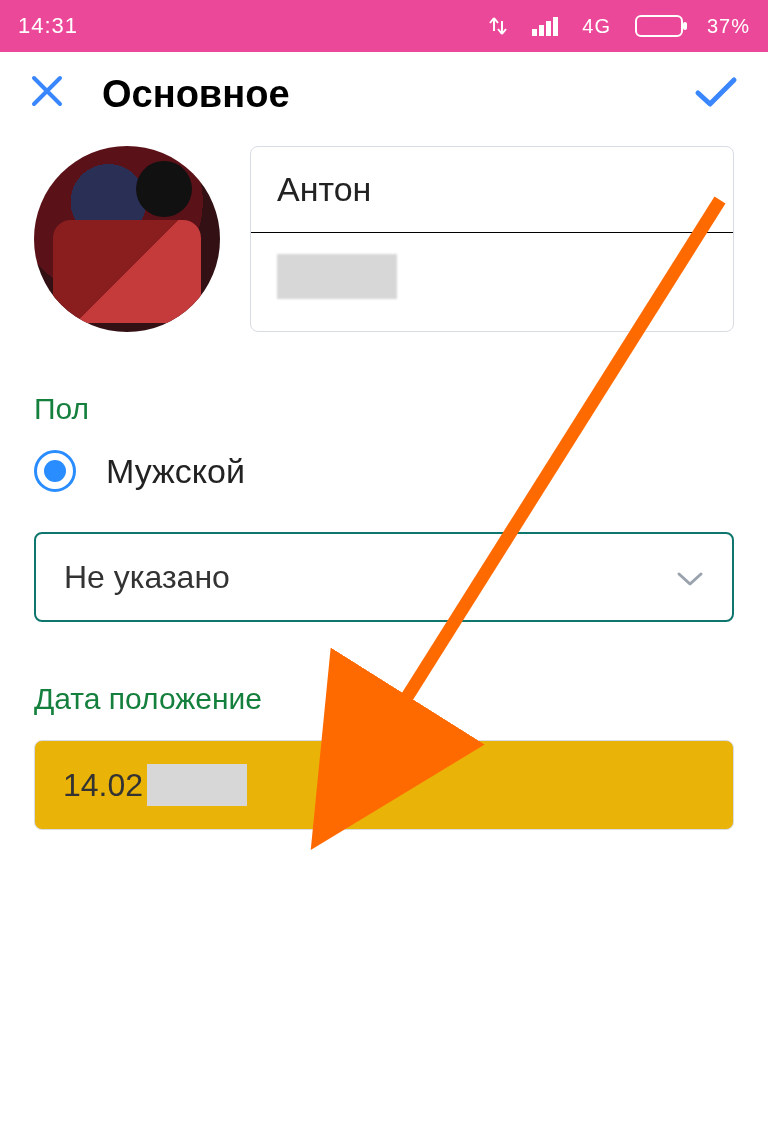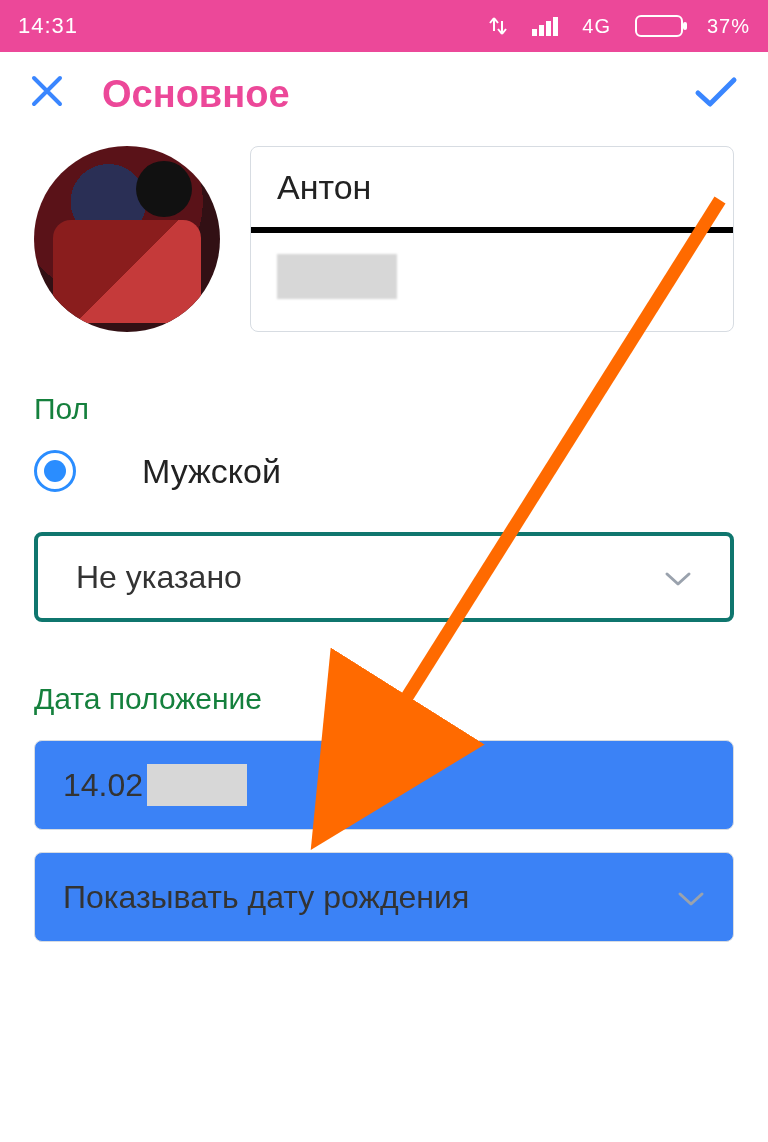--- a/index.html
+++ b/index.html
@@ -1,41 +1,41 @@
 <!DOCTYPE html>
 <html><head>
 <meta charset="utf-8">
 <style>
   * { box-sizing: border-box; margin: 0; padding: 0; }
   html, body { width: 768px; height: 1142px; font-family: -apple-system, Helvetica, Arial, sans-serif; background:#fff; overflow:hidden; }
   .statusbar { height:52px; background:#ec4899; color:#fff; display:flex; align-items:center; justify-content:space-between; padding:0 18px; font-size:22px; letter-spacing:1px; }
   .status-right { display:flex; align-items:center; gap:24px; font-size:20px; }
   .topbar { height:84px; display:flex; align-items:center; padding:0 30px; }
   .close-x { color:#3a86ff; font-size:40px; font-weight:300; }
-  .title { font-size:38px; font-weight:700; margin-left:38px; color:#ec4899; }
+  .title { font-size:38px; font-weight:700; margin-left:38px; color:#000000; }
   .check { margin-left:auto; color:#3a86ff; }
   .content { padding:0 34px; position:relative; }
   .profile-row { display:flex; gap:30px; padding-top:10px; }
   .avatar { width:186px; height:186px; border-radius:50%; background:radial-gradient(circle at 40% 30%, #2a2f55 0 22%, #5a1218 22% 55%, #321014 55% 100%); position:relative; overflow:hidden; flex-shrink:0; }
   .avatar::before{content:"";position:absolute;left:55%;top:8%;width:30%;height:30%;background:#111;border-radius:50%;}
   .avatar::after{content:"";position:absolute;left:10%;bottom:5%;width:80%;height:55%;background:linear-gradient(135deg,#8a1d1d 0 50%, #c53a3a 50% 100%);border-radius:18px;}
   .cam-badge { position:absolute; left:50%; top:55%; transform:translate(-50%,-30%); }
   .name-box { flex:1; border:1px solid #d7dce2; border-radius:8px; display:flex; flex-direction:column; overflow:hidden; }
-  .name-field { height:86px; border-bottom:6px solid #000000; display:flex; align-items:center; padding:0 26px; font-size:34px; color:#222; }
+  .name-field { height:86px; border-bottom:1px solid #000000; display:flex; align-items:center; padding:0 26px; font-size:34px; color:#222; }
   .name-field:last-child{border-bottom:none;}
   .blur-block { width:120px; height:45px; background:#d7d7d7; filter:blur(1px);}
   .section-label { color:#15803d; font-size:30px; margin-top:60px; margin-bottom:24px; }
   .radio-row { display:flex; align-items:center; gap:30px; margin-bottom:40px; }
   .radio { width:42px; height:42px; border-radius:50%; border:3px solid #bfc6cf; display:flex; align-items:center; justify-content:center; flex-shrink:0; }
   .radio.selected { border-color:#2a8dff; }
   .radio.selected .dot { width:22px; height:22px; background:#2a8dff; border-radius:50%; }
-  .radio-label { font-size:34px; color:#222;margin-left:36px; }
-  .select-box { border:4px solid #0f766e; border-radius:8px; height:90px; display:flex; align-items:center; padding:0 38px; font-size:32px; color:#333; }
+  .radio-label { font-size:34px; color:#222; }
+  .select-box { border:2px solid #0f766e; border-radius:8px; height:90px; display:flex; align-items:center; padding:0 28px; font-size:32px; color:#333; }
   .chev { margin-left:auto; color:#9aa2ad; }
-  .grey-box { border:1px solid #d7dce2; background:#3b82f6; border-radius:8px; height:90px; display:flex; align-items:center; padding:0 28px; font-size:32px; color:#333; margin-bottom:22px; }
+  .grey-box { border:1px solid #d7dce2; background:#eab308; border-radius:8px; height:90px; display:flex; align-items:center; padding:0 28px; font-size:32px; color:#333; margin-bottom:32px; }
   .date-blur { width:100px; height:42px; background:#d7d7d7; margin-left:4px;}
   
   .arrow-wrap { position:absolute; left:0; top:0; width:768px; height:1142px; pointer-events:none; }
   
   .sig-bars { display:flex; align-items:flex-end; gap:2px;}
   .sig-bars span{display:block;width:5px;background:#fff;}
   .battery { width:48px; height:22px; border:2px solid #fff; border-radius:6px; position:relative;}
   .battery::after{content:"";position:absolute;right:-6px;top:5px;width:4px;height:8px;background:#fff;border-radius:2px;}
   .battery .fill{height:100%;width:37%;background:#fff;border-radius:3px 0 0 3px;}
   .updown{position:relative;width:20px;height:22px;}
@@ -114,28 +114,20 @@
           <path d="M3 4 L14 14 L25 4" stroke="#9aa2ad" stroke-width="3" fill="none" stroke-linecap="round" stroke-linejoin="round"></path>
         </svg>
     </span>
   </div>
 
   <div class="section-label">Дата положение</div>
   <div class="grey-box">
     <span>14.02</span>
     <span class="date-blur"></span>
   </div>
-  <div class="grey-box">
-    <span>Показывать дату рождения</span>
-    <span class="chev">
-      <svg width="28" height="18" viewBox="0 0 28 18">
-          <path d="M3 4 L14 14 L25 4" stroke="#9aa2ad" stroke-width="3" fill="none" stroke-linecap="round" stroke-linejoin="round"></path>
-        </svg>
-    </span>
-  </div>
 </div>
 
 <svg class="arrow-wrap" width="768" height="1142">
   <defs>
     <marker id="ah" markerWidth="14" markerHeight="14" refX="4" refY="7" orient="auto">
       <path d="M0 0 L14 7 L0 14 Z" fill="#ff6a00"></path>
     </marker>
   </defs>
   <line x1="720" y1="200" x2="380" y2="740" stroke="#ff6a00" stroke-width="13" marker-end="url(#ah)"></line>
 </svg>

